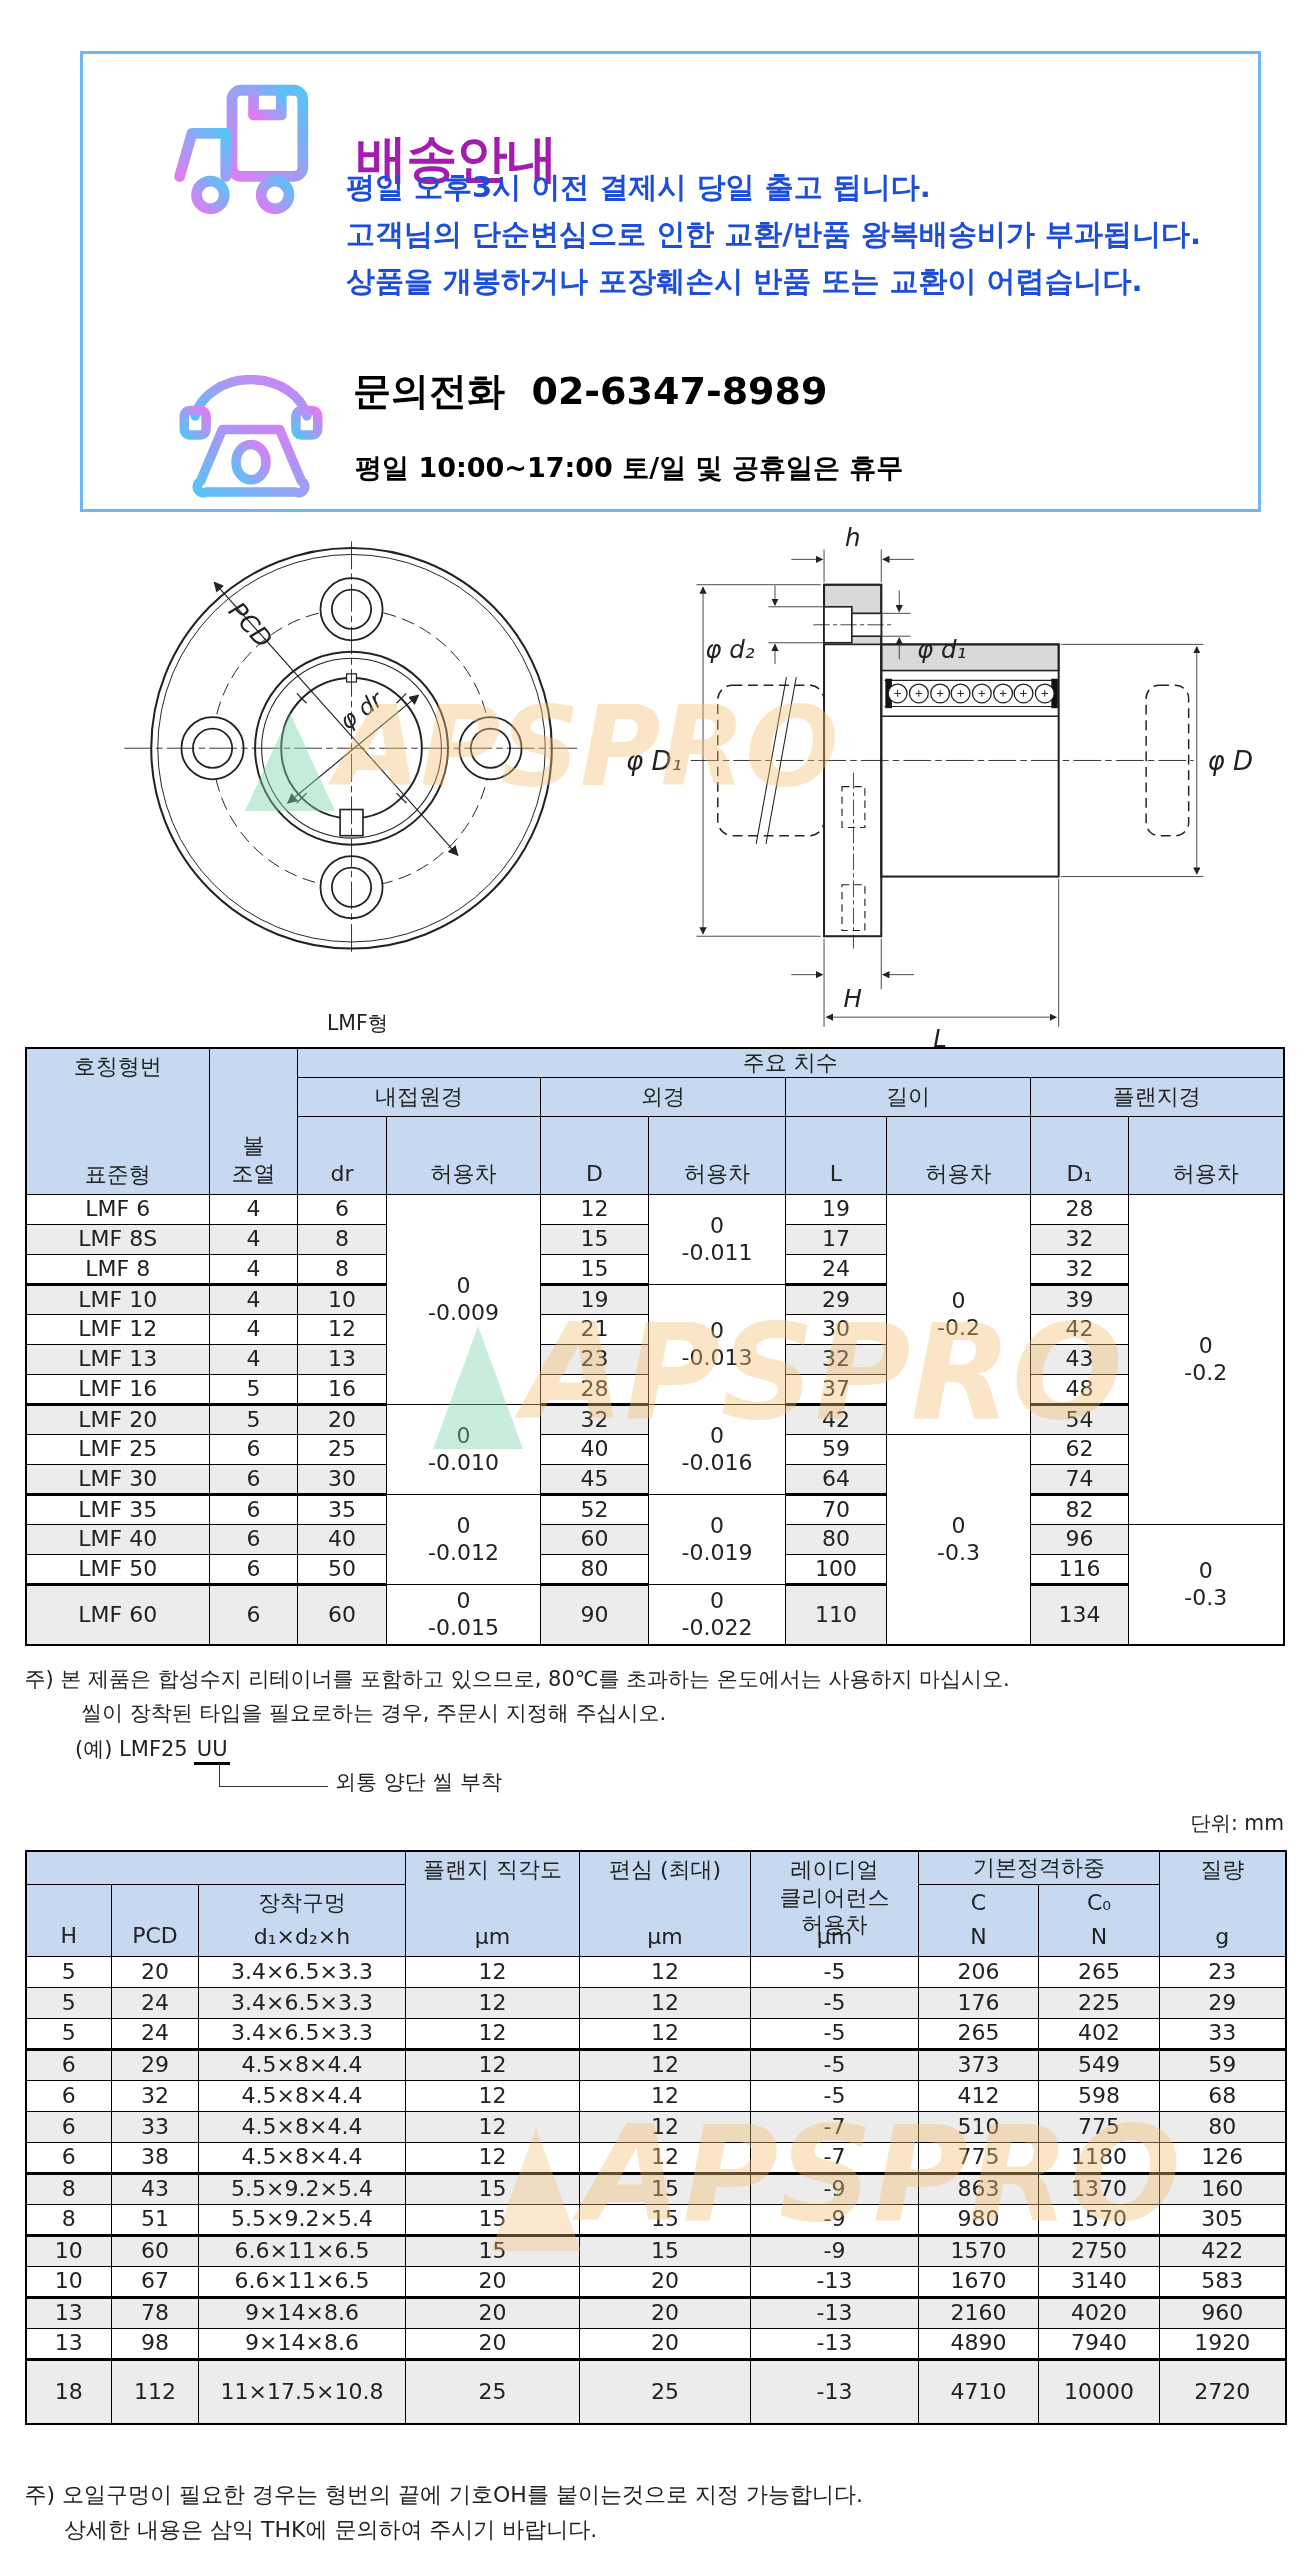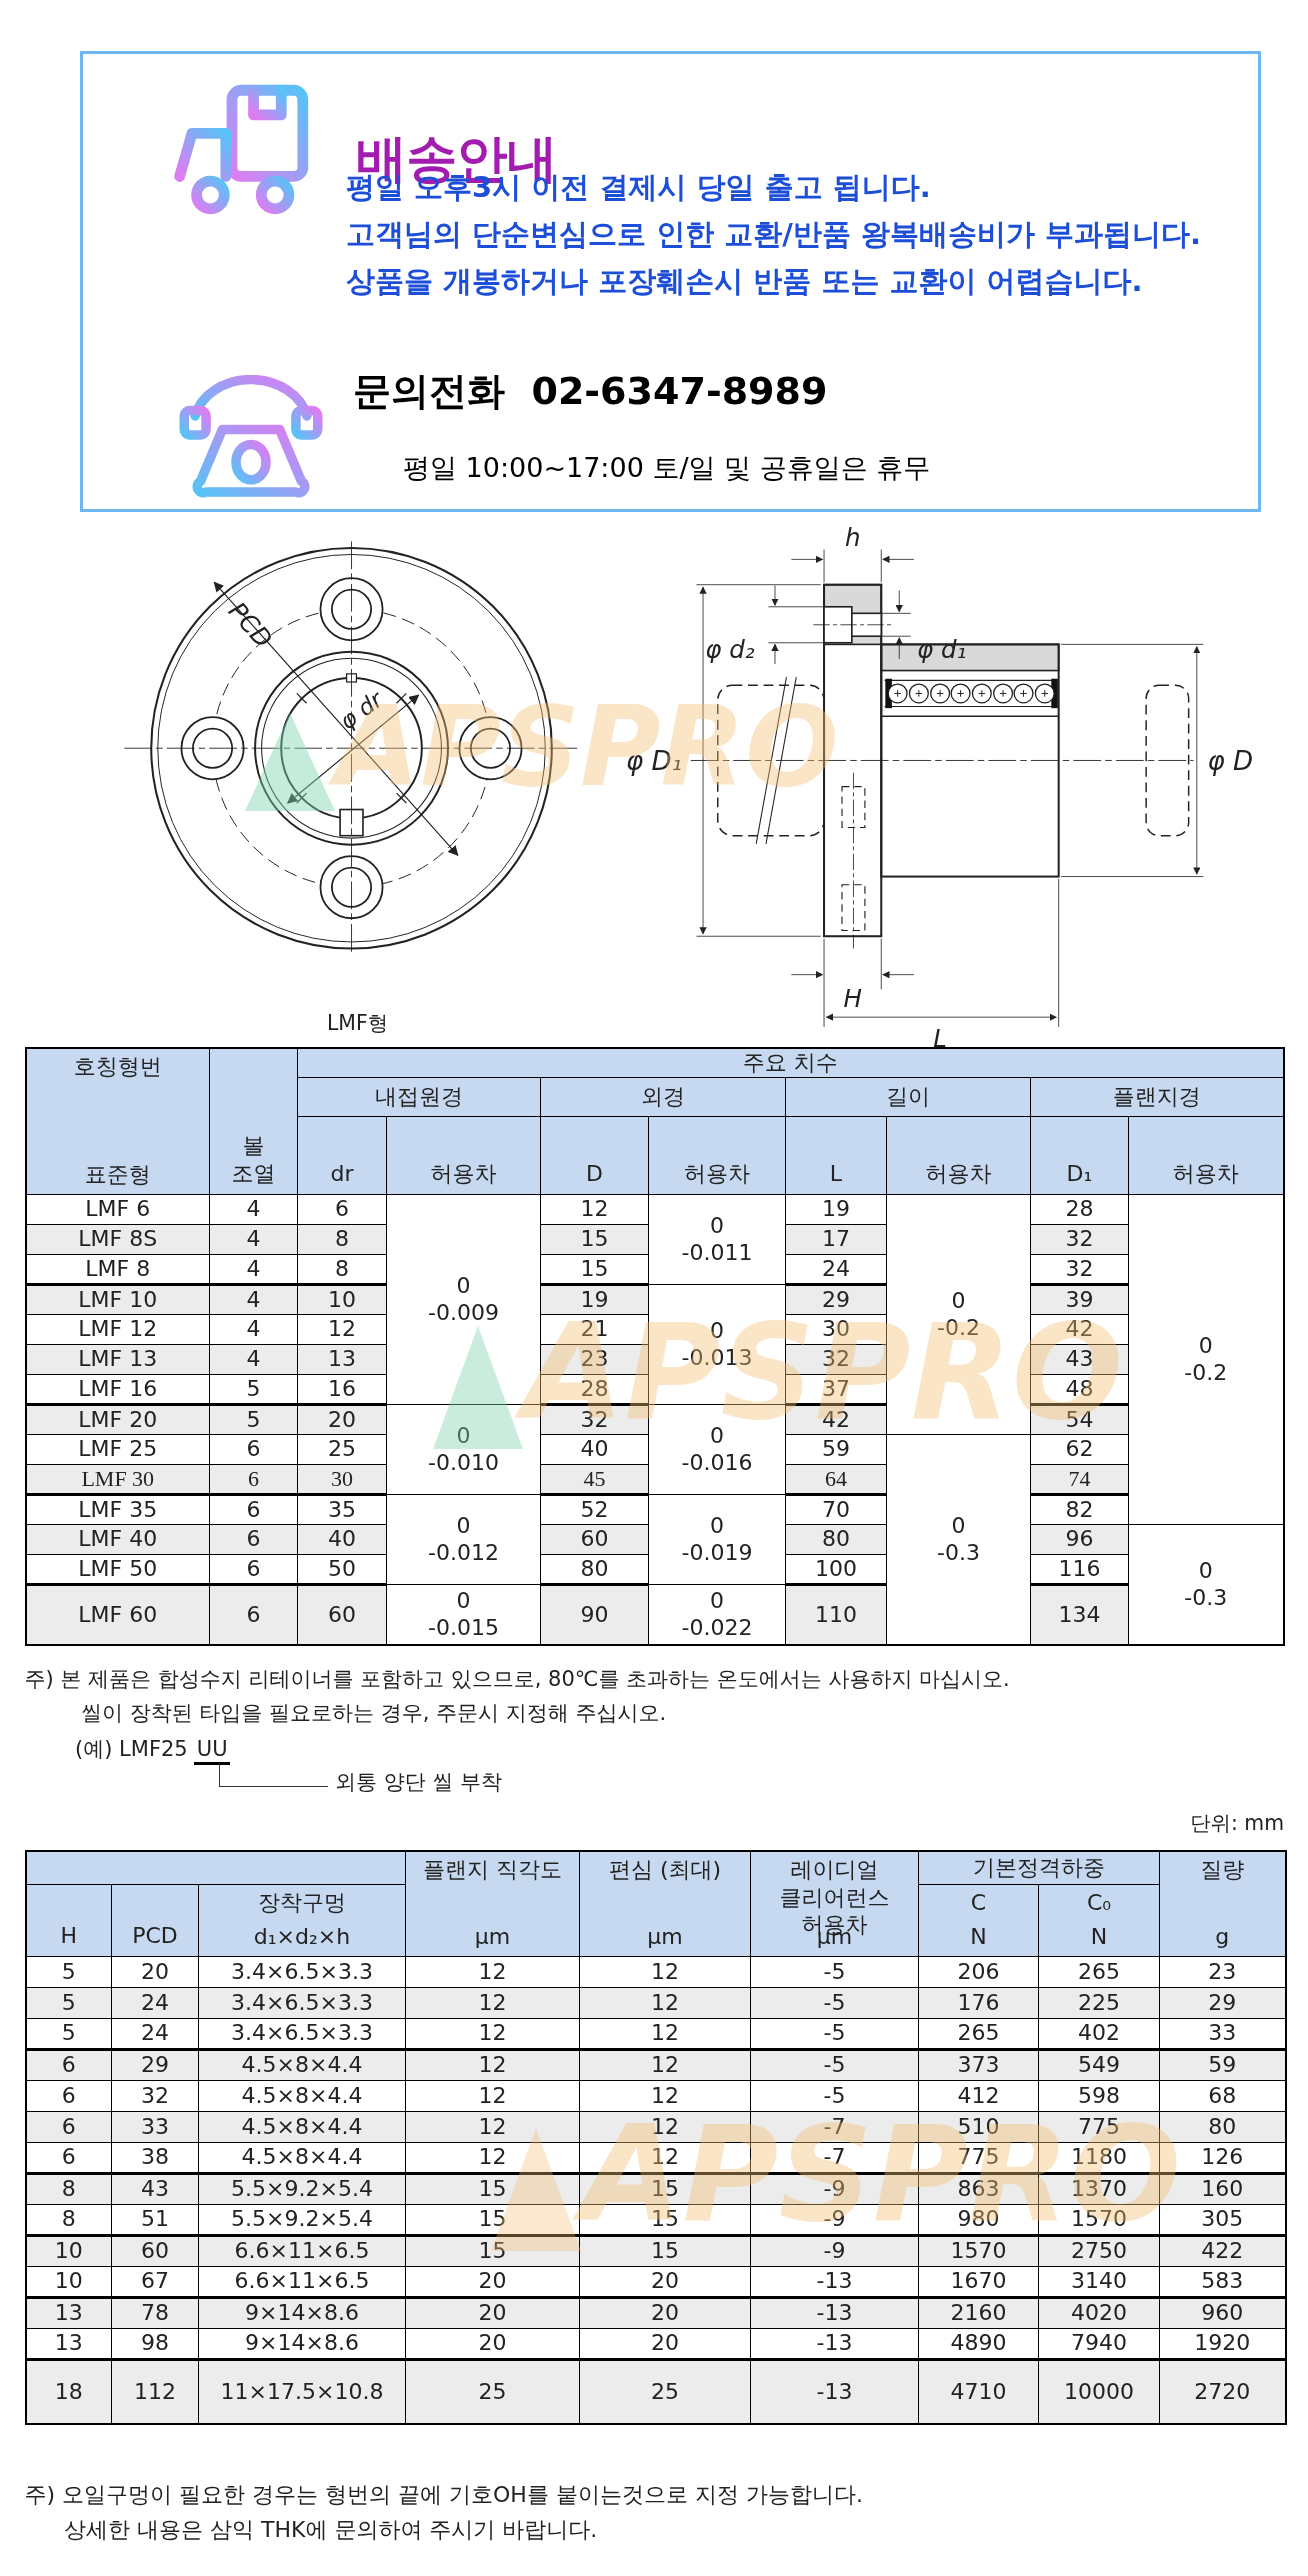--- a/index.html
+++ b/index.html
@@ -7,21 +7,21 @@
         font-family:"DejaVu Sans","Liberation Sans",sans-serif;color:#1a1a1a;}
   .abs{position:absolute;}
 
   
   .banner{left:80px;top:51px;width:1175px;height:455px;border:3.3px solid #6fb7f2;background:#fff;}
   .truck-icon{left:164px;top:78px;width:172px;height:154px;}
   .phone-icon{left:173px;top:372px;width:150px;height:128px;}
   .banner-title{left:353px;top:77px;font-size:51px;font-weight:800;letter-spacing:-0.8px;color:#a21caf;margin-top:45px;}
   .banner-line{left:343px;font-size:29px;font-weight:700;color:#1d4ed8;white-space:nowrap;}
   .phone-title{left:350px;top:363px;font-size:38px;font-weight:800;color:#000;white-space:nowrap;}
-  .phone-hours{left:352px;top:447px;font-size:27px;font-weight:400;color:#000;white-space:nowrap;margin-left:48px;}
+  .phone-hours{left:352px;top:447px;font-size:27px;font-weight:700;color:#000;white-space:nowrap;}
 
   
   .drawsvg{left:0;top:515px;}
   .caption{left:327px;top:1009px;font-size:20.4px;color:#222;}
 
   
   .wm{pointer-events:none;z-index:50;font-style:italic;font-weight:900;white-space:nowrap;}
   .wm .tri{display:inline-block;width:0;height:0;border-left:45px solid transparent;border-right:45px solid transparent;vertical-align:bottom;}
   .wm1{left:245px;top:683px;font-size:110px;}
   .wm2{left:433px;top:1296px;font-size:131px;}
@@ -343,21 +343,21 @@
           <tr style="height: 30px;">
             <td>LMF 25</td>
             <td>6</td>
             <td>25</td>
             <td>40</td>
             <td>59</td>
             <td rowspan="6" class="tol">0
 -0.3</td>
             <td>62</td>
           </tr>
-          <tr class="sh g" style="height: 30px; font-family: Liberation Serif, serif;">
+          <tr class="sh g" style="height: 30px;">
             <td>LMF 30</td>
             <td>6</td>
             <td>30</td>
             <td>45</td>
             <td>64</td>
             <td>74</td>
           </tr>
           <tr style="height: 30px;">
             <td>LMF 35</td>
             <td>6</td>

